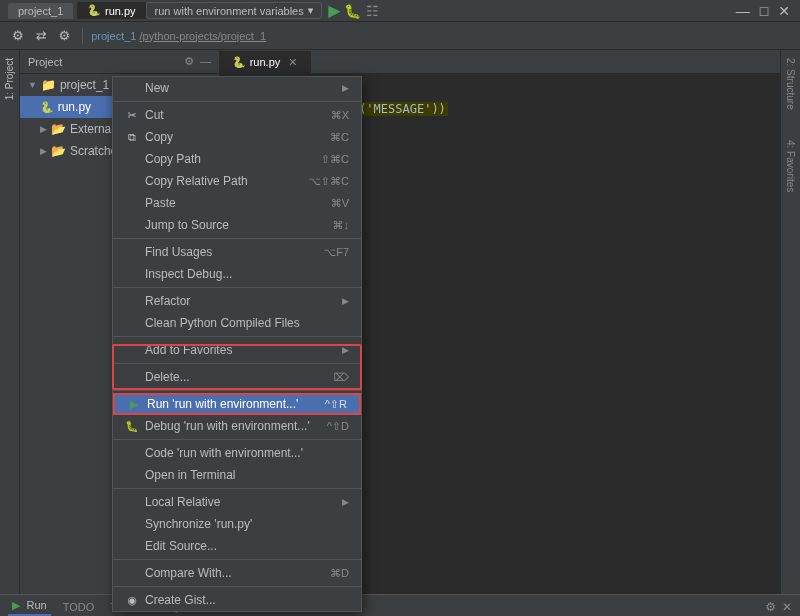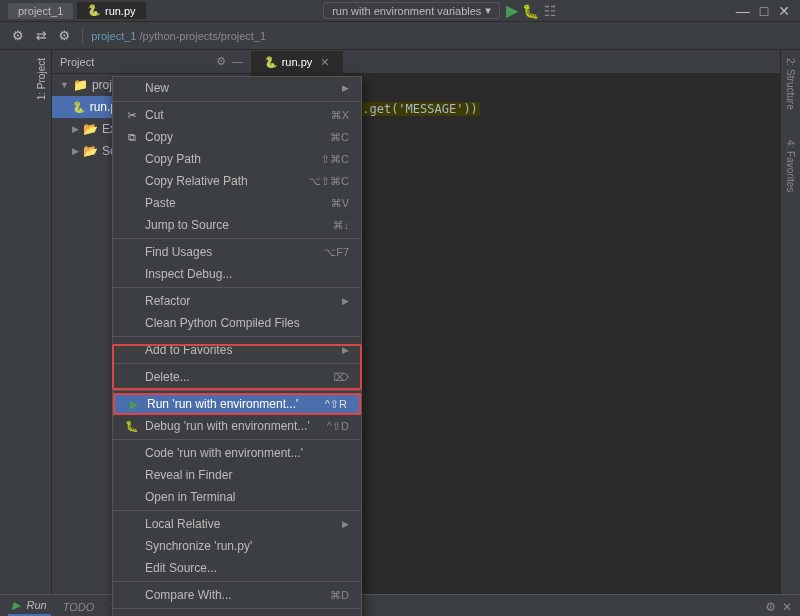--- a/index.html
+++ b/index.html
@@ -37,21 +37,21 @@
       align-items: center;
       gap: 4px;
     }
     .title-tab.active {
       background: #2b2b2b;
       color: #ffffff;
     }
     .title-bar-center {
       flex: 1;
       display: flex;
-      justify-content: center;
+      justify-content: flex-start;
       align-items: center;
     }
     .run-config {
       background: #3c3f41;
       border: 1px solid #555;
       color: #bbbbbb;
       font-size: 11px;
       padding: 1px 8px;
       border-radius: 3px;
       display: flex;
@@ -67,21 +67,20 @@
       color: #bbbbbb;
       font-size: 14px;
       cursor: pointer;
       padding: 2px;
     }
 
     
     .main-layout {
       display: flex;
       height: calc(616px - 22px - 28px - 22px);
-      padding-left: 32px;
     }
 
     
     .toolbar {
       height: 28px;
       background: #3c3f41;
       display: flex;
       align-items: center;
       padding: 0 8px;
       gap: 4px;
@@ -262,21 +261,20 @@
       align-items: center;
       padding: 0 8px;
       gap: 8px;
       border-bottom: 1px solid #2b2b2b;
     }
     .bottom-tab {
       color: #888;
       font-size: 11px;
       cursor: pointer;
       padding: 2px 4px;
-      font-style: italic;
     }
     .bottom-tab.active { color: #bbbbbb; border-bottom: 2px solid #4b6eaf; }
 
     
     .context-menu-overlay {
       position: absolute;
       top: 0; left: 0; right: 0; bottom: 0;
       z-index: 100;
     }
     .context-menu {
@@ -375,21 +373,21 @@
   </div>
 </div>
 
 <div class="toolbar">
   <span class="toolbar-btn">⚙</span>
   <span class="toolbar-btn">⇄</span>
   <span class="toolbar-btn">⚙</span>
   <div class="toolbar-sep"></div>
   <span class="breadcrumb">
     <span style="color:#6897bb; cursor:pointer;">project_1</span>
-    <span style="color:#888;">/python-projects/project_1</span>
+    <span style="color:#888;text-decoration:underline;">/python-projects/project_1</span>
   </span>
 </div>
 
 <div class="main-layout">
 
   <div class="left-tabs">
     <div class="left-tab active">1: Project</div>
   </div>
 
   <div class="side-panel">
@@ -611,26 +609,20 @@
 
     <div class="menu-separator"></div>
 
     <div class="menu-item">
       <div class="menu-label">
         <span class="menu-icon"></span>
         <span>Code 'run with environment...'</span>
       </div>
     </div>
 
-    <div class="menu-item">
-      <div class="menu-label">
-        <span class="menu-icon"></span>
-        <span>Reveal in Finder</span>
-      </div>
-    </div>
 
     <div class="menu-item">
       <div class="menu-label">
         <span class="menu-icon"></span>
         <span>Open in Terminal</span>
       </div>
     </div>
 
     <div class="menu-separator"></div>
 

